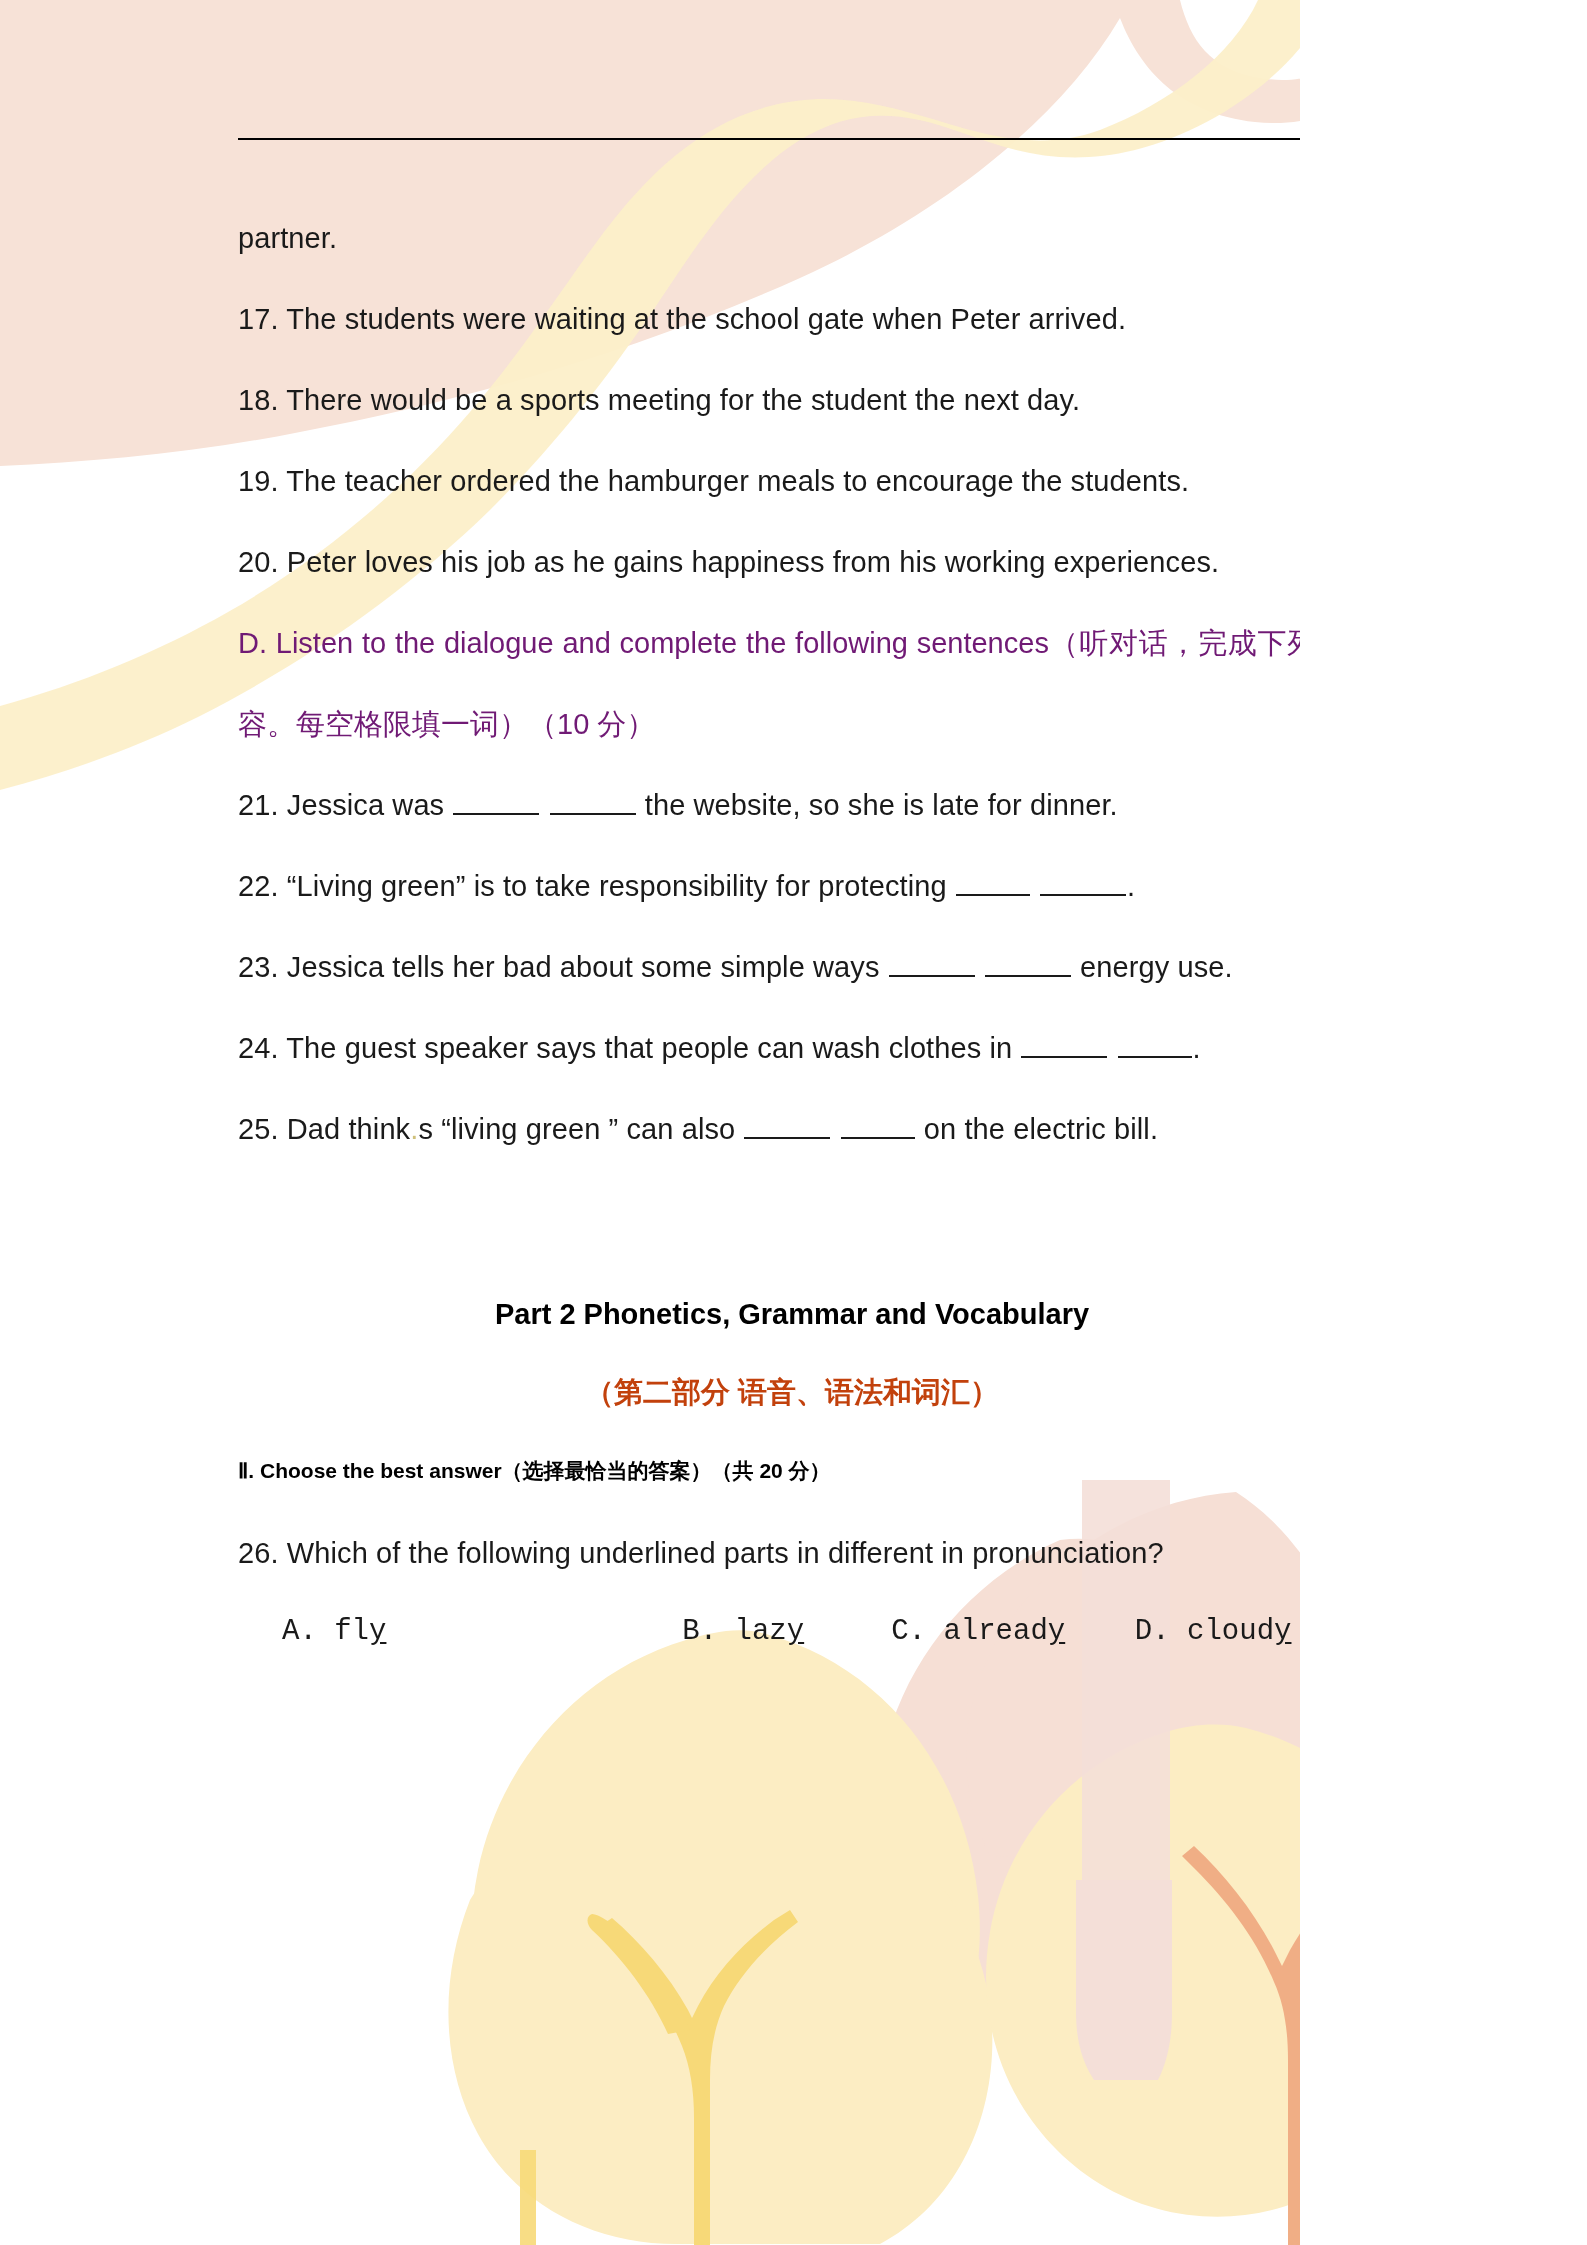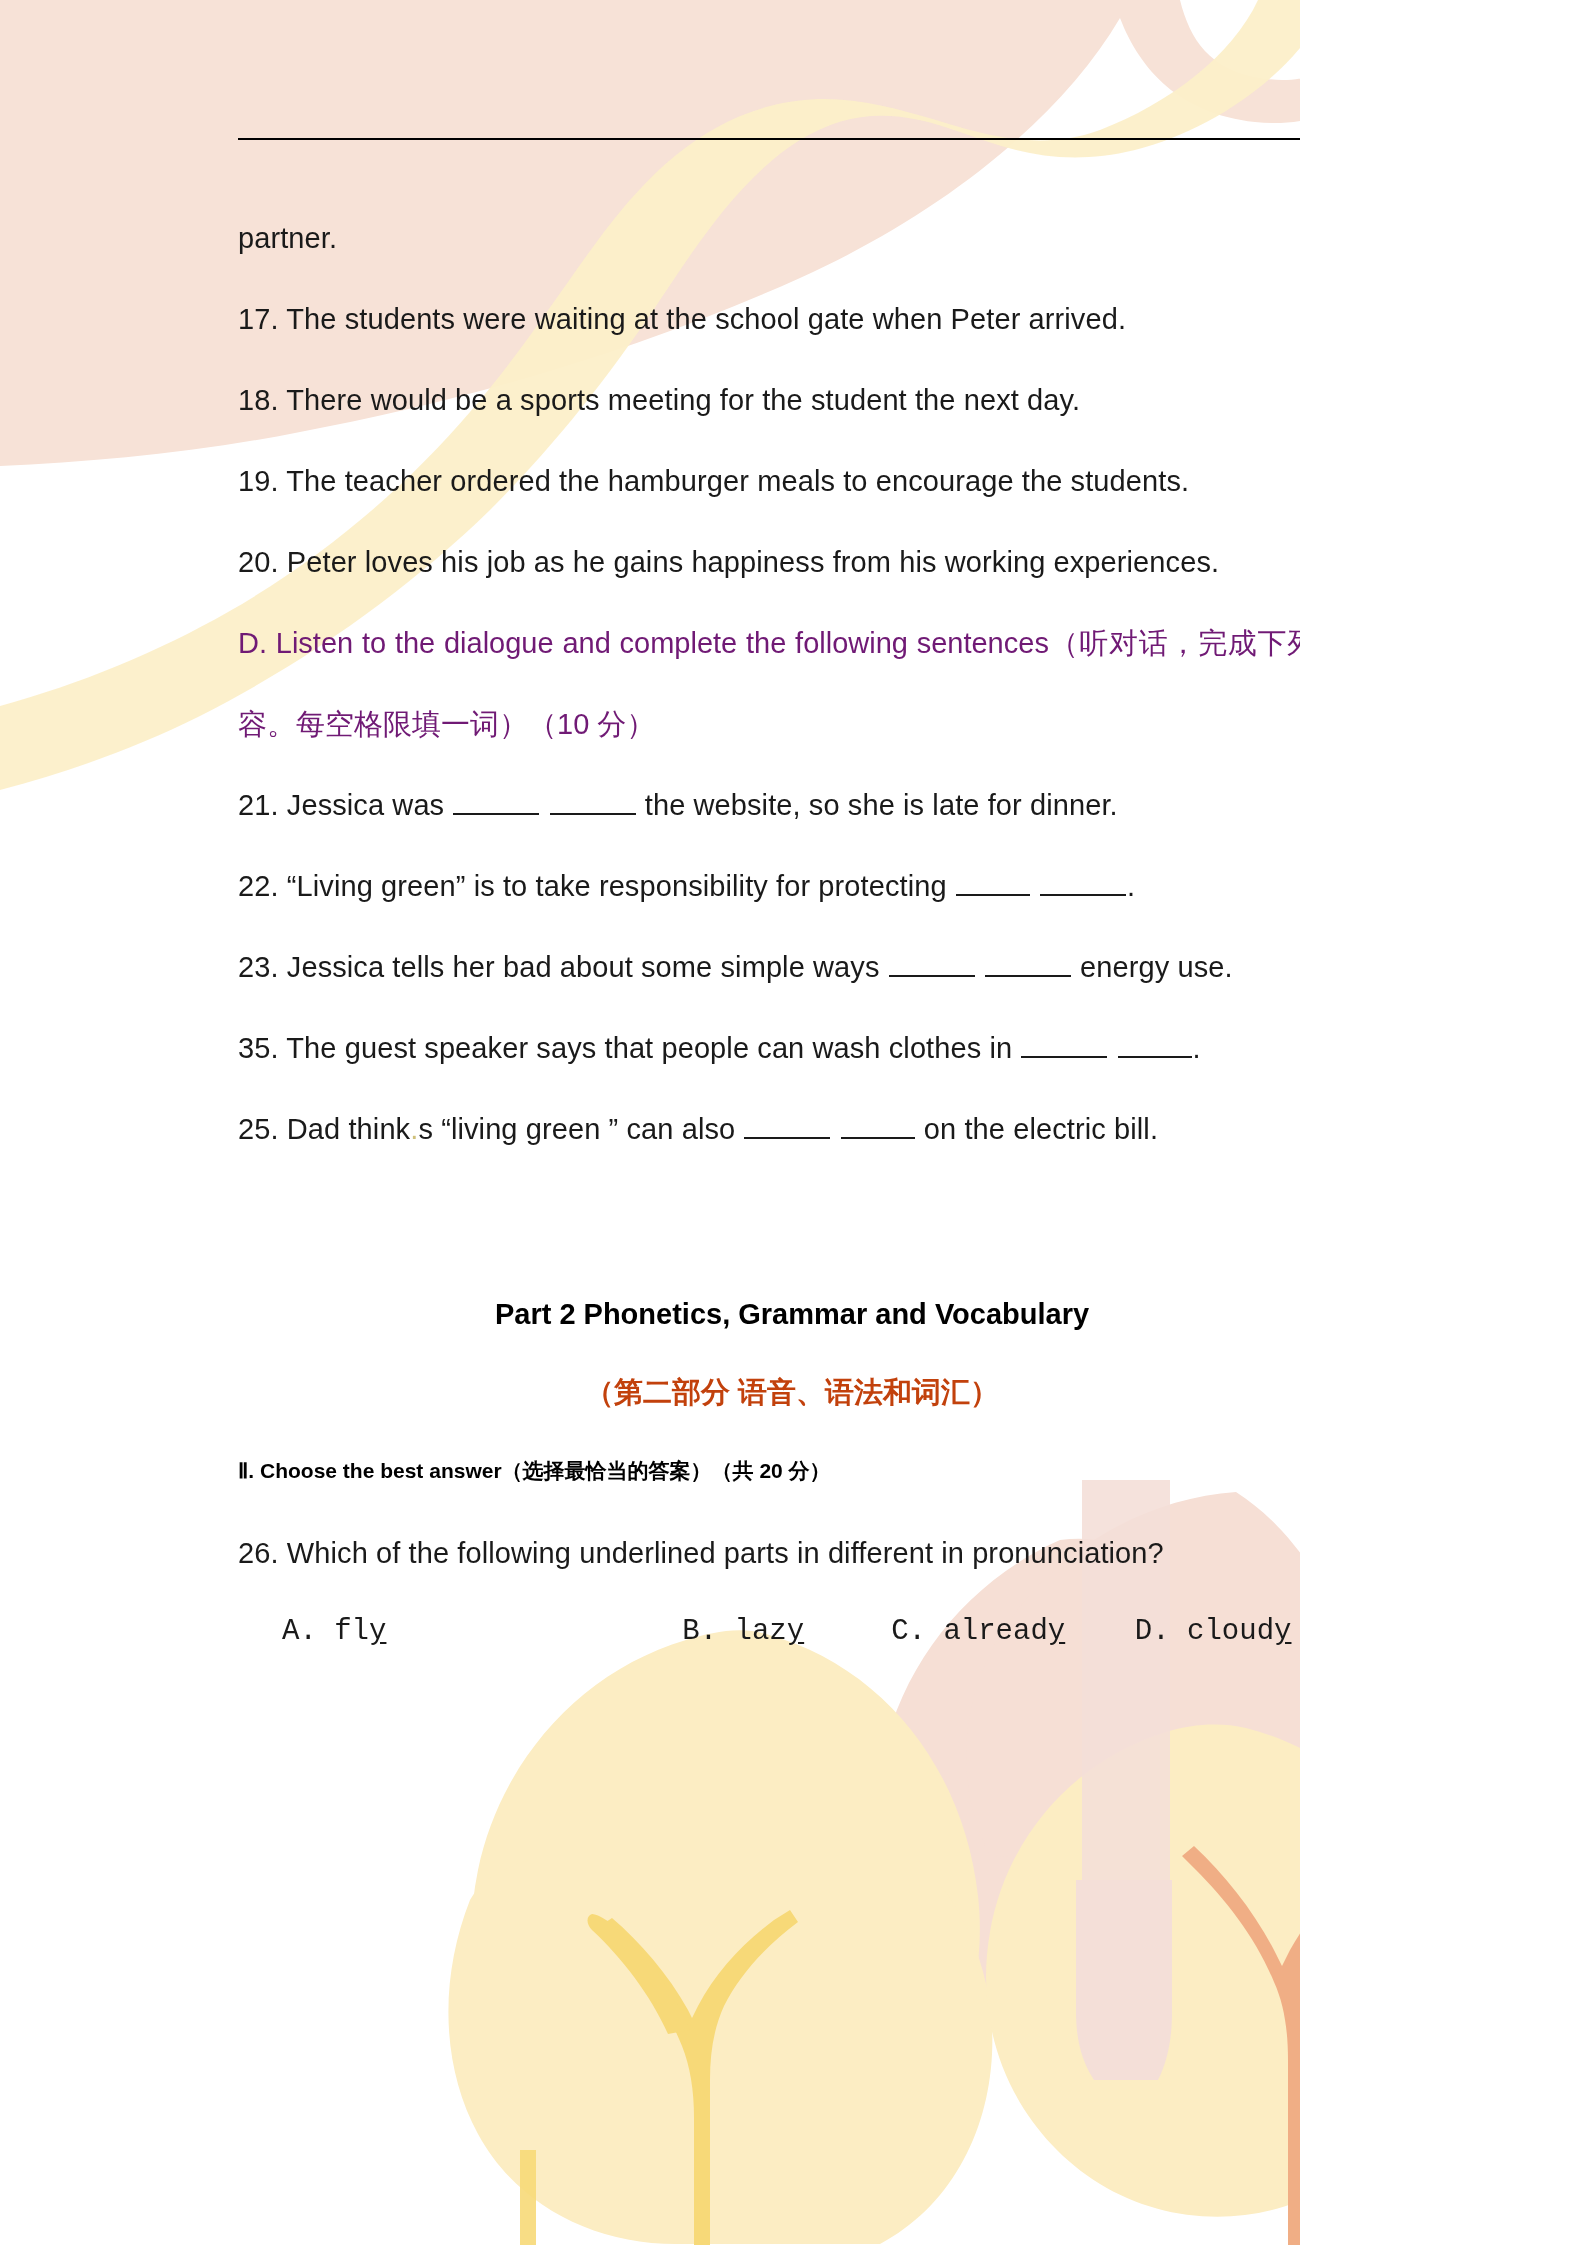--- a/index.html
+++ b/index.html
@@ -214,21 +214,21 @@
       <p class="q just-all"><span>20.</span> <span>Peter loves his job as he gains happiness from his working experiences.</span></p>
 
       <p class="bold-head"><span>D.</span> <span>Listen to the dialogue and complete the following sentences</span><span>（听对话，完成下列内容。每空格限填一词）</span><span>（10 分）</span></p>
 
       <p class="q"><span>21.</span> <span>Jessica was</span> <span class="blank b-md"></span> <span class="blank b-md"></span> <span>the website, so she is late for dinner.</span></p>
 
       <p class="q"><span>22.</span> <span>“Living green” is to take responsibility for protecting</span> <span class="blank b-sm"></span> <span class="blank b-md"></span><span>.</span></p>
 
       <p class="q"><span>23.</span> <span>Jessica tells her bad about some simple ways</span> <span class="blank b-md"></span> <span class="blank b-md"></span> <span>energy use.</span></p>
 
-      <p class="q just-all"><span>35.</span> <span>The guest speaker says that people can wash clothes in</span> <span class="blank b-md"></span> <span class="blank b-sm"></span><span>.</span></p>
+      <p class="q just-all"><span>24.</span> <span>The guest speaker says that people can wash clothes in</span> <span class="blank b-md"></span> <span class="blank b-sm"></span><span>.</span></p>
 
       <p class="q"><span>25.</span> <span>Dad think</span><span class="dot-mark">.</span><span>s “living green ” can also</span> <span class="blank b-md"></span> <span class="blank b-sm"></span> <span>on the electric bill.</span></p>
 
       <div class="spacer-lg"></div>
 
       <p class="center-head">Part 2 Phonetics, Grammar and Vocabulary</p>
       <p class="center-sub">（第二部分 语音、语法和词汇）</p>
 
       <p class="sec-head"><span class="roman">Ⅱ</span><span>. Choose the best answer（选择最恰当的答案）（共 20 分）</span></p>
 

